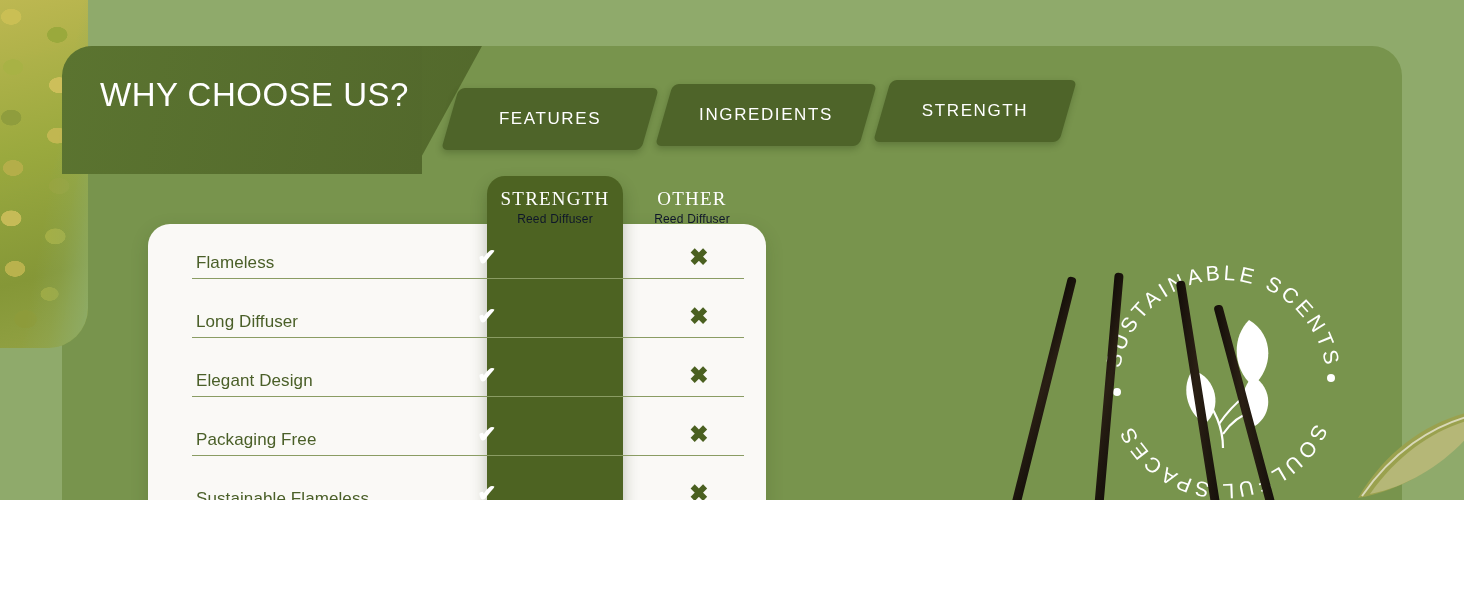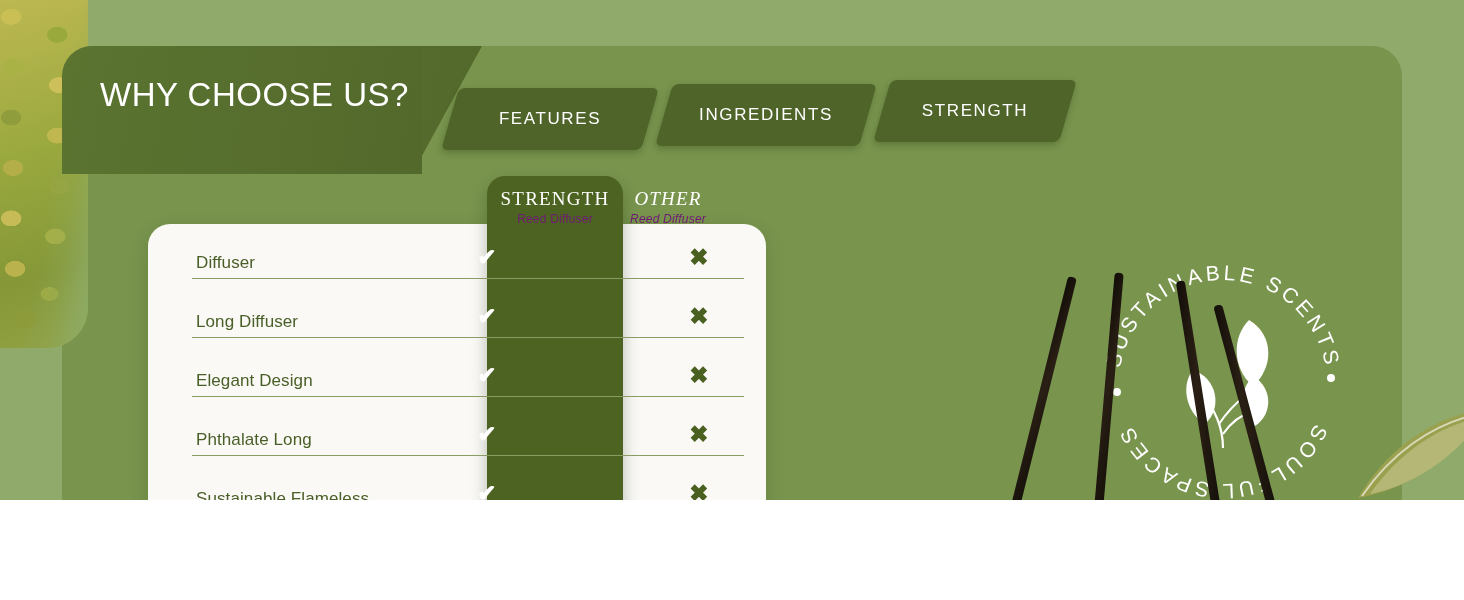--- a/index.html
+++ b/index.html
@@ -119,24 +119,24 @@
 
   
   .col-head {
     position:absolute; z-index:10; text-align:center; width:136px;
   }
   .col-head .name {
     font-family:"Liberation Serif", serif;
     font-size:19px; color:#ffffff; letter-spacing:1.2px; line-height:1.1;
   }
   .col-head .sub {
-    font-size:12px; color:#701a75; letter-spacing:.2px; margin-top:2px;
+    font-size:12px; color:#0f172a; letter-spacing:.2px; margin-top:2px;
   }
   .head-pine  { left:487px; top:189px; }
-  .head-other { left:600px; top:189px;font-style:italic; }
+  .head-other { left:624px; top:189px; }
 
   
   .rows { position:absolute; left:148px; top:224px; width:618px; z-index:9; }
   .row {
     position:relative;
     height:59px;
     display:flex; align-items:flex-end;
   }
   .row .label {
     position:absolute; left:48px; bottom:10px;
@@ -215,42 +215,42 @@
     <div class="sub">Reed Diffuser</div>
   </div>
   <div class="col-head head-other">
     <div class="name">OTHER</div>
     <div class="sub">Reed Diffuser</div>
   </div>
 
   <div class="rows">
 
     <div class="row">
-      <div class="label">Diffuser</div>
+      <div class="label">Flameless</div>
       <div class="mark-yes">✔</div>
       <div class="mark-no">✖</div>
       <div class="rule"></div>
     </div>
 
     <div class="row">
       <div class="label">Long Diffuser</div>
       <div class="mark-yes">✔</div>
       <div class="mark-no">✖</div>
       <div class="rule"></div>
     </div>
 
     <div class="row">
       <div class="label">Elegant Design</div>
       <div class="mark-yes">✔</div>
       <div class="mark-no">✖</div>
       <div class="rule"></div>
     </div>
 
     <div class="row">
-      <div class="label">Phthalate Long</div>
+      <div class="label">Packaging Free</div>
       <div class="mark-yes">✔</div>
       <div class="mark-no">✖</div>
       <div class="rule"></div>
     </div>
 
     <div class="row">
       <div class="label">Sustainable Flameless</div>
       <div class="mark-yes">✔</div>
       <div class="mark-no">✖</div>
       <div class="rule"></div>

